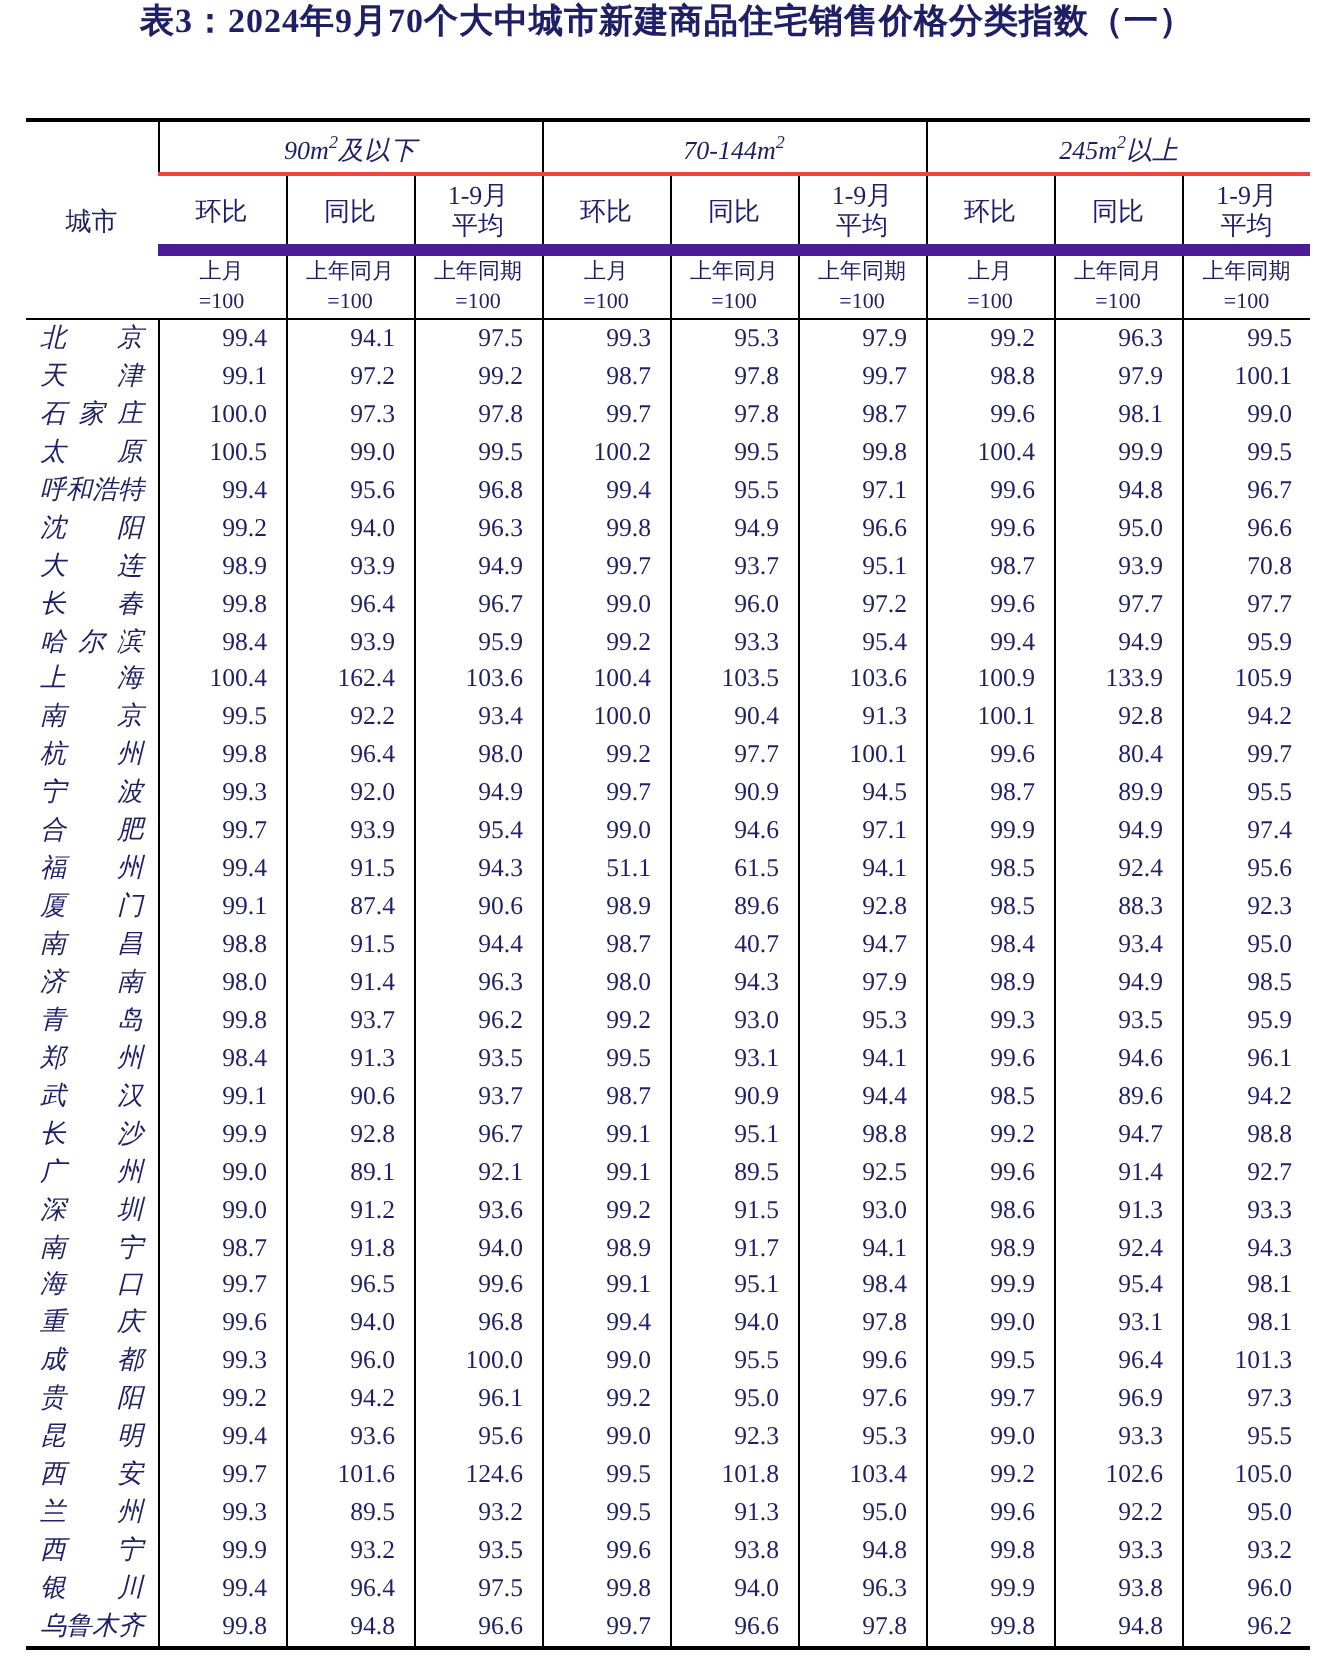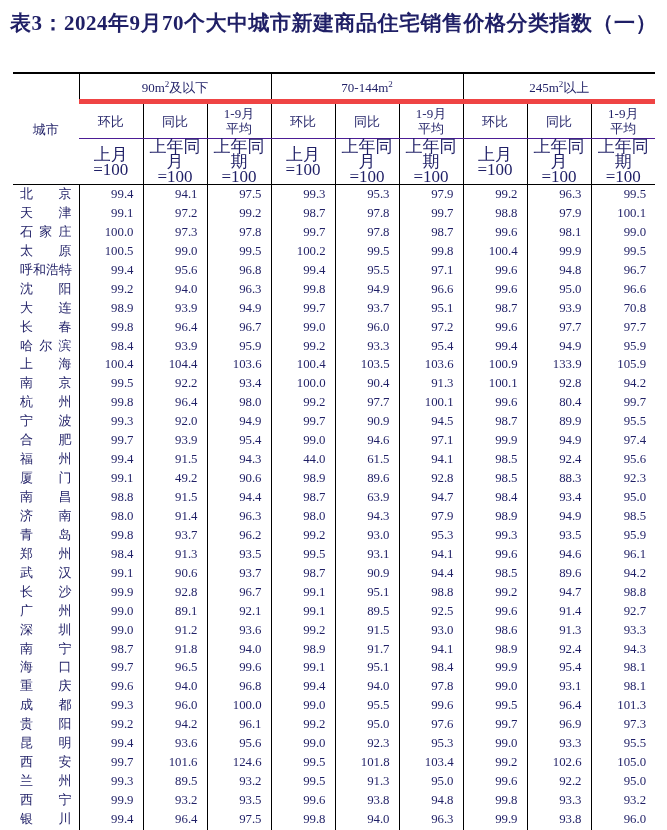--- a/index.html
+++ b/index.html
@@ -11,23 +11,22 @@
     overflow: hidden;
     font-family: "Liberation Serif", "DejaVu Serif", serif;
     color: #1f1f66;
   }
   .page {
     position: relative;
     width: 667px;
     height: 830px;
   }
   .title {
-    margin-top: 13px;
     text-align: center;
-    font-size: 21px;
+    font-size: 17px;
     font-weight: bold;
     line-height: 21px;
     letter-spacing: 0.5px;
   }
   table.price-table {
     border-collapse: collapse;
     table-layout: fixed;
     width: 642px;
     margin-left: 13px;
     margin-top: 38px;
@@ -40,38 +39,39 @@
   th, td {
     padding: 0;
     font-weight: normal;
     vertical-align: middle;
     border-left: 1px solid #000;
   }
   tr > th:first-child, tr > td:first-child { border-left: none; }
 
   thead th { font-size: 13px; line-height: 15px; text-align: center; }
   th.city-th   { border-bottom: 1px solid #000; }
-  th.group-th  { height: 25px; border-bottom: 5px solid #ef4444; }
-  th.sub-th    { height: 34px; border-bottom: 1px solid #4c1d95; white-space: pre-line; text-align: center; }
-  th.base-th   { height: 31px; border-bottom: 1px solid #000; white-space: pre-line; font-size: 17px; margin-top: 28px; }
+  th.group-th  { height: 25px; border-bottom: 2px solid #ef4444; font-style: italic; }
+  th.sub-th    { height: 34px; border-bottom: 6px solid #4c1d95; white-space: pre-line; text-align: center; }
+  th.base-th   { height: 31px; border-bottom: 1px solid #000; white-space: pre-line; font-size: 11px; margin-top: 28px; }
   th.group-th sup { font-size: 9px; }
 
   tbody td {
     height: 18.94px;
     line-height: 18.94px;
     font-size: 12.8px;
     white-space: nowrap;
     overflow: hidden;
   }
   td.city-cell {
     padding: 0 7px;
     font-size: 13px;
     text-align: justify;
     text-align-last: justify;
     text-justify: inter-character;
+    font-style: italic;
   }
   td.num-cell {
     text-align: right;
     padding-right: 9px;
   }
 </style>
 </head>
 <body>
 
 <div class="page">
@@ -237,21 +237,21 @@
           <td class="num-cell">99.2</td>
           <td class="num-cell">93.3</td>
           <td class="num-cell">95.4</td>
           <td class="num-cell">99.4</td>
           <td class="num-cell">94.9</td>
           <td class="num-cell">95.9</td>
         </tr>
         <tr>
           <td class="city-cell">上海</td>
           <td class="num-cell">100.4</td>
-          <td class="num-cell">104.4</td>
+          <td class="num-cell">162.4</td>
           <td class="num-cell">103.6</td>
           <td class="num-cell">100.4</td>
           <td class="num-cell">103.5</td>
           <td class="num-cell">103.6</td>
           <td class="num-cell">100.9</td>
           <td class="num-cell">133.9</td>
           <td class="num-cell">105.9</td>
         </tr>
         <tr>
           <td class="city-cell">南京</td>
@@ -299,46 +299,46 @@
           <td class="num-cell">97.1</td>
           <td class="num-cell">99.9</td>
           <td class="num-cell">94.9</td>
           <td class="num-cell">97.4</td>
         </tr>
         <tr>
           <td class="city-cell">福州</td>
           <td class="num-cell">99.4</td>
           <td class="num-cell">91.5</td>
           <td class="num-cell">94.3</td>
-          <td class="num-cell">44.0</td>
+          <td class="num-cell">51.1</td>
           <td class="num-cell">61.5</td>
           <td class="num-cell">94.1</td>
           <td class="num-cell">98.5</td>
           <td class="num-cell">92.4</td>
           <td class="num-cell">95.6</td>
         </tr>
         <tr>
           <td class="city-cell">厦门</td>
           <td class="num-cell">99.1</td>
-          <td class="num-cell">49.2</td>
+          <td class="num-cell">87.4</td>
           <td class="num-cell">90.6</td>
           <td class="num-cell">98.9</td>
           <td class="num-cell">89.6</td>
           <td class="num-cell">92.8</td>
           <td class="num-cell">98.5</td>
           <td class="num-cell">88.3</td>
           <td class="num-cell">92.3</td>
         </tr>
         <tr>
           <td class="city-cell">南昌</td>
           <td class="num-cell">98.8</td>
           <td class="num-cell">91.5</td>
           <td class="num-cell">94.4</td>
           <td class="num-cell">98.7</td>
-          <td class="num-cell">63.9</td>
+          <td class="num-cell">40.7</td>
           <td class="num-cell">94.7</td>
           <td class="num-cell">98.4</td>
           <td class="num-cell">93.4</td>
           <td class="num-cell">95.0</td>
         </tr>
         <tr>
           <td class="city-cell">济南</td>
           <td class="num-cell">98.0</td>
           <td class="num-cell">91.4</td>
           <td class="num-cell">96.3</td>

